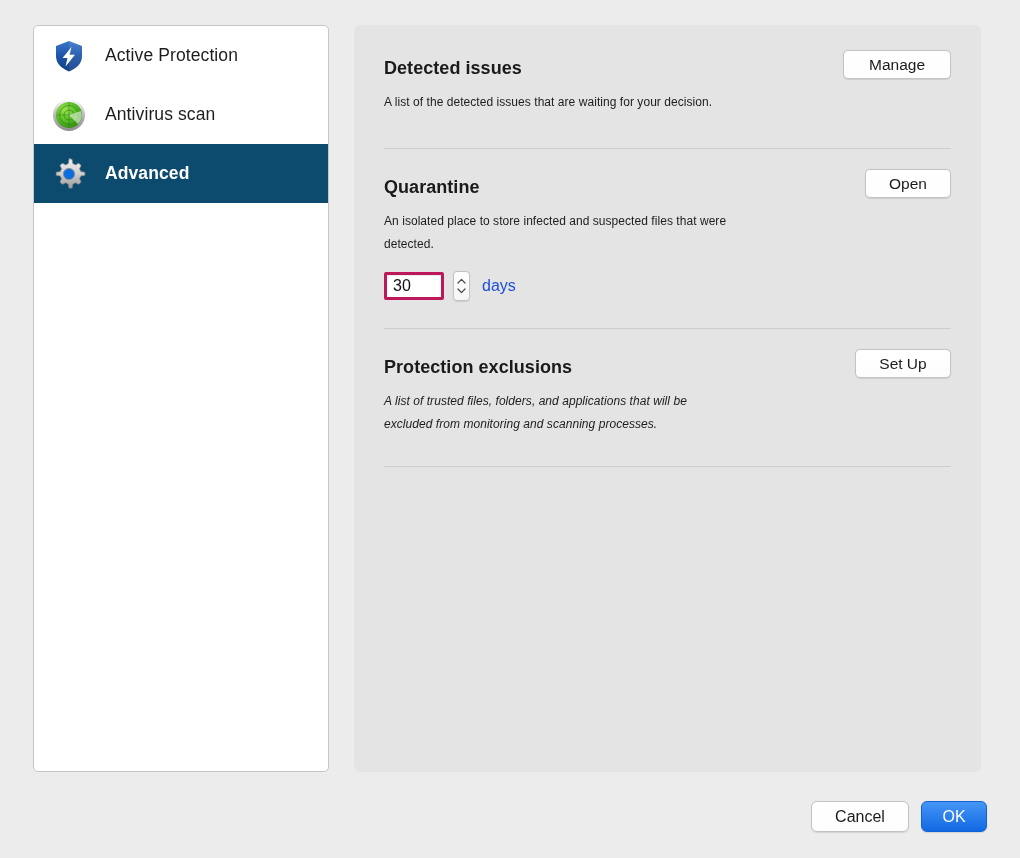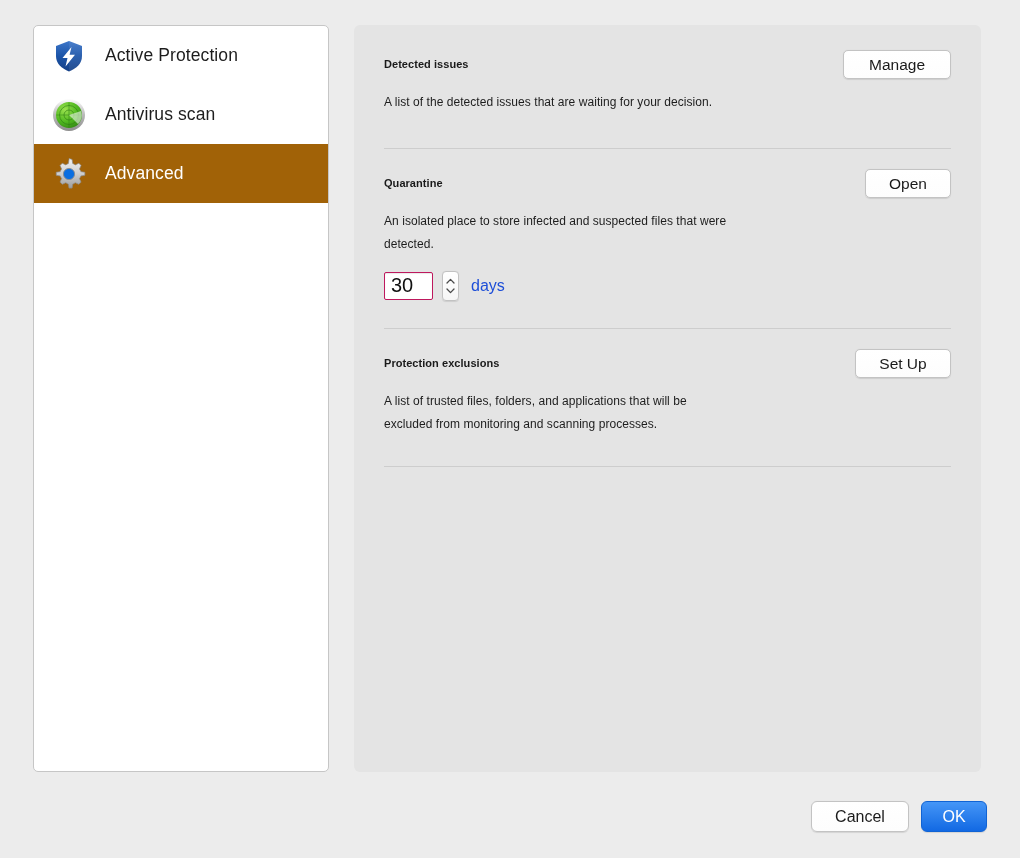--- a/index.html
+++ b/index.html
@@ -44,21 +44,22 @@
 
   .sidebar-item {
     display: flex;
     align-items: center;
     height: 59px;
     padding-left: 15px;
     cursor: default;
   }
 
   .sidebar-item.selected {
-    background: #a16207;
+    background: #0c4a6e;
+    font-weight: bold;
   }
 
   .sidebar-icon {
     width: 40px;
     height: 40px;
     flex: 0 0 40px;
     display: flex;
     align-items: center;
     justify-content: center;
     margin-right: 16px;
@@ -90,21 +91,21 @@
     padding: 0 30px;
   }
 
   .section-head {
     display: flex;
     align-items: flex-start;
     justify-content: space-between;
   }
 
   .section-title {
-    font-size: 11px;
+    font-size: 18px;
     font-weight: bold;
     color: #1a1a1a;
     letter-spacing: 0.05px;
   }
 
   .section-desc {
     font-size: 12px;
     color: #1d1d1d;
     line-height: 23.5px;
     letter-spacing: 0.05px;
@@ -137,28 +138,28 @@
   .btn-setup { min-width: 96px; }
 
   
   .stepper-row {
     display: flex;
     align-items: center;
     margin-top: 14px;
   }
 
   .num-field {
-    width: 49px;
+    width: 60px;
     height: 28px;
     background: #ffffff;
-    border: 1px solid #be185d;
+    border: 3px solid #be185d;
     border-radius: 2px;
     box-shadow: inset 0 1px 1px rgba(0,0,0,0.09);
     font-family: "Liberation Sans", sans-serif;
-    font-size: 20px;
+    font-size: 16px;
     color: #111;
     padding: 0 6px;
     line-height: 26px;
   }
 
   .stepper {
     width: 17px;
     height: 30px;
     margin-left: 9px;
     border: 1px solid #c2c2c2;
@@ -319,21 +320,21 @@
       </div>
     </div>
 
     <div class="divider" style="margin-top:27px;"></div>
 
     <div class="section" style="padding-top:28px;">
       <div class="section-head">
         <div class="section-title">Protection exclusions</div>
         <button class="btn btn-setup" style="margin-top:-8px;">Set Up</button>
       </div>
-      <div class="section-desc sp-desc" style="max-width:330px;">A list of trusted files, folders, and applications that will be excluded from monitoring and scanning processes.</div>
+      <div class="section-desc sp-desc" style="max-width:330px;font-style:italic;">A list of trusted files, folders, and applications that will be excluded from monitoring and scanning processes.</div>
     </div>
 
     <div class="divider" style="margin-top:29px;"></div>
 
   </div>
 
   <div class="footer">
     <button class="btn btn-footer">Cancel</button>
     <button class="btn btn-footer btn-primary">OK</button>
   </div>

